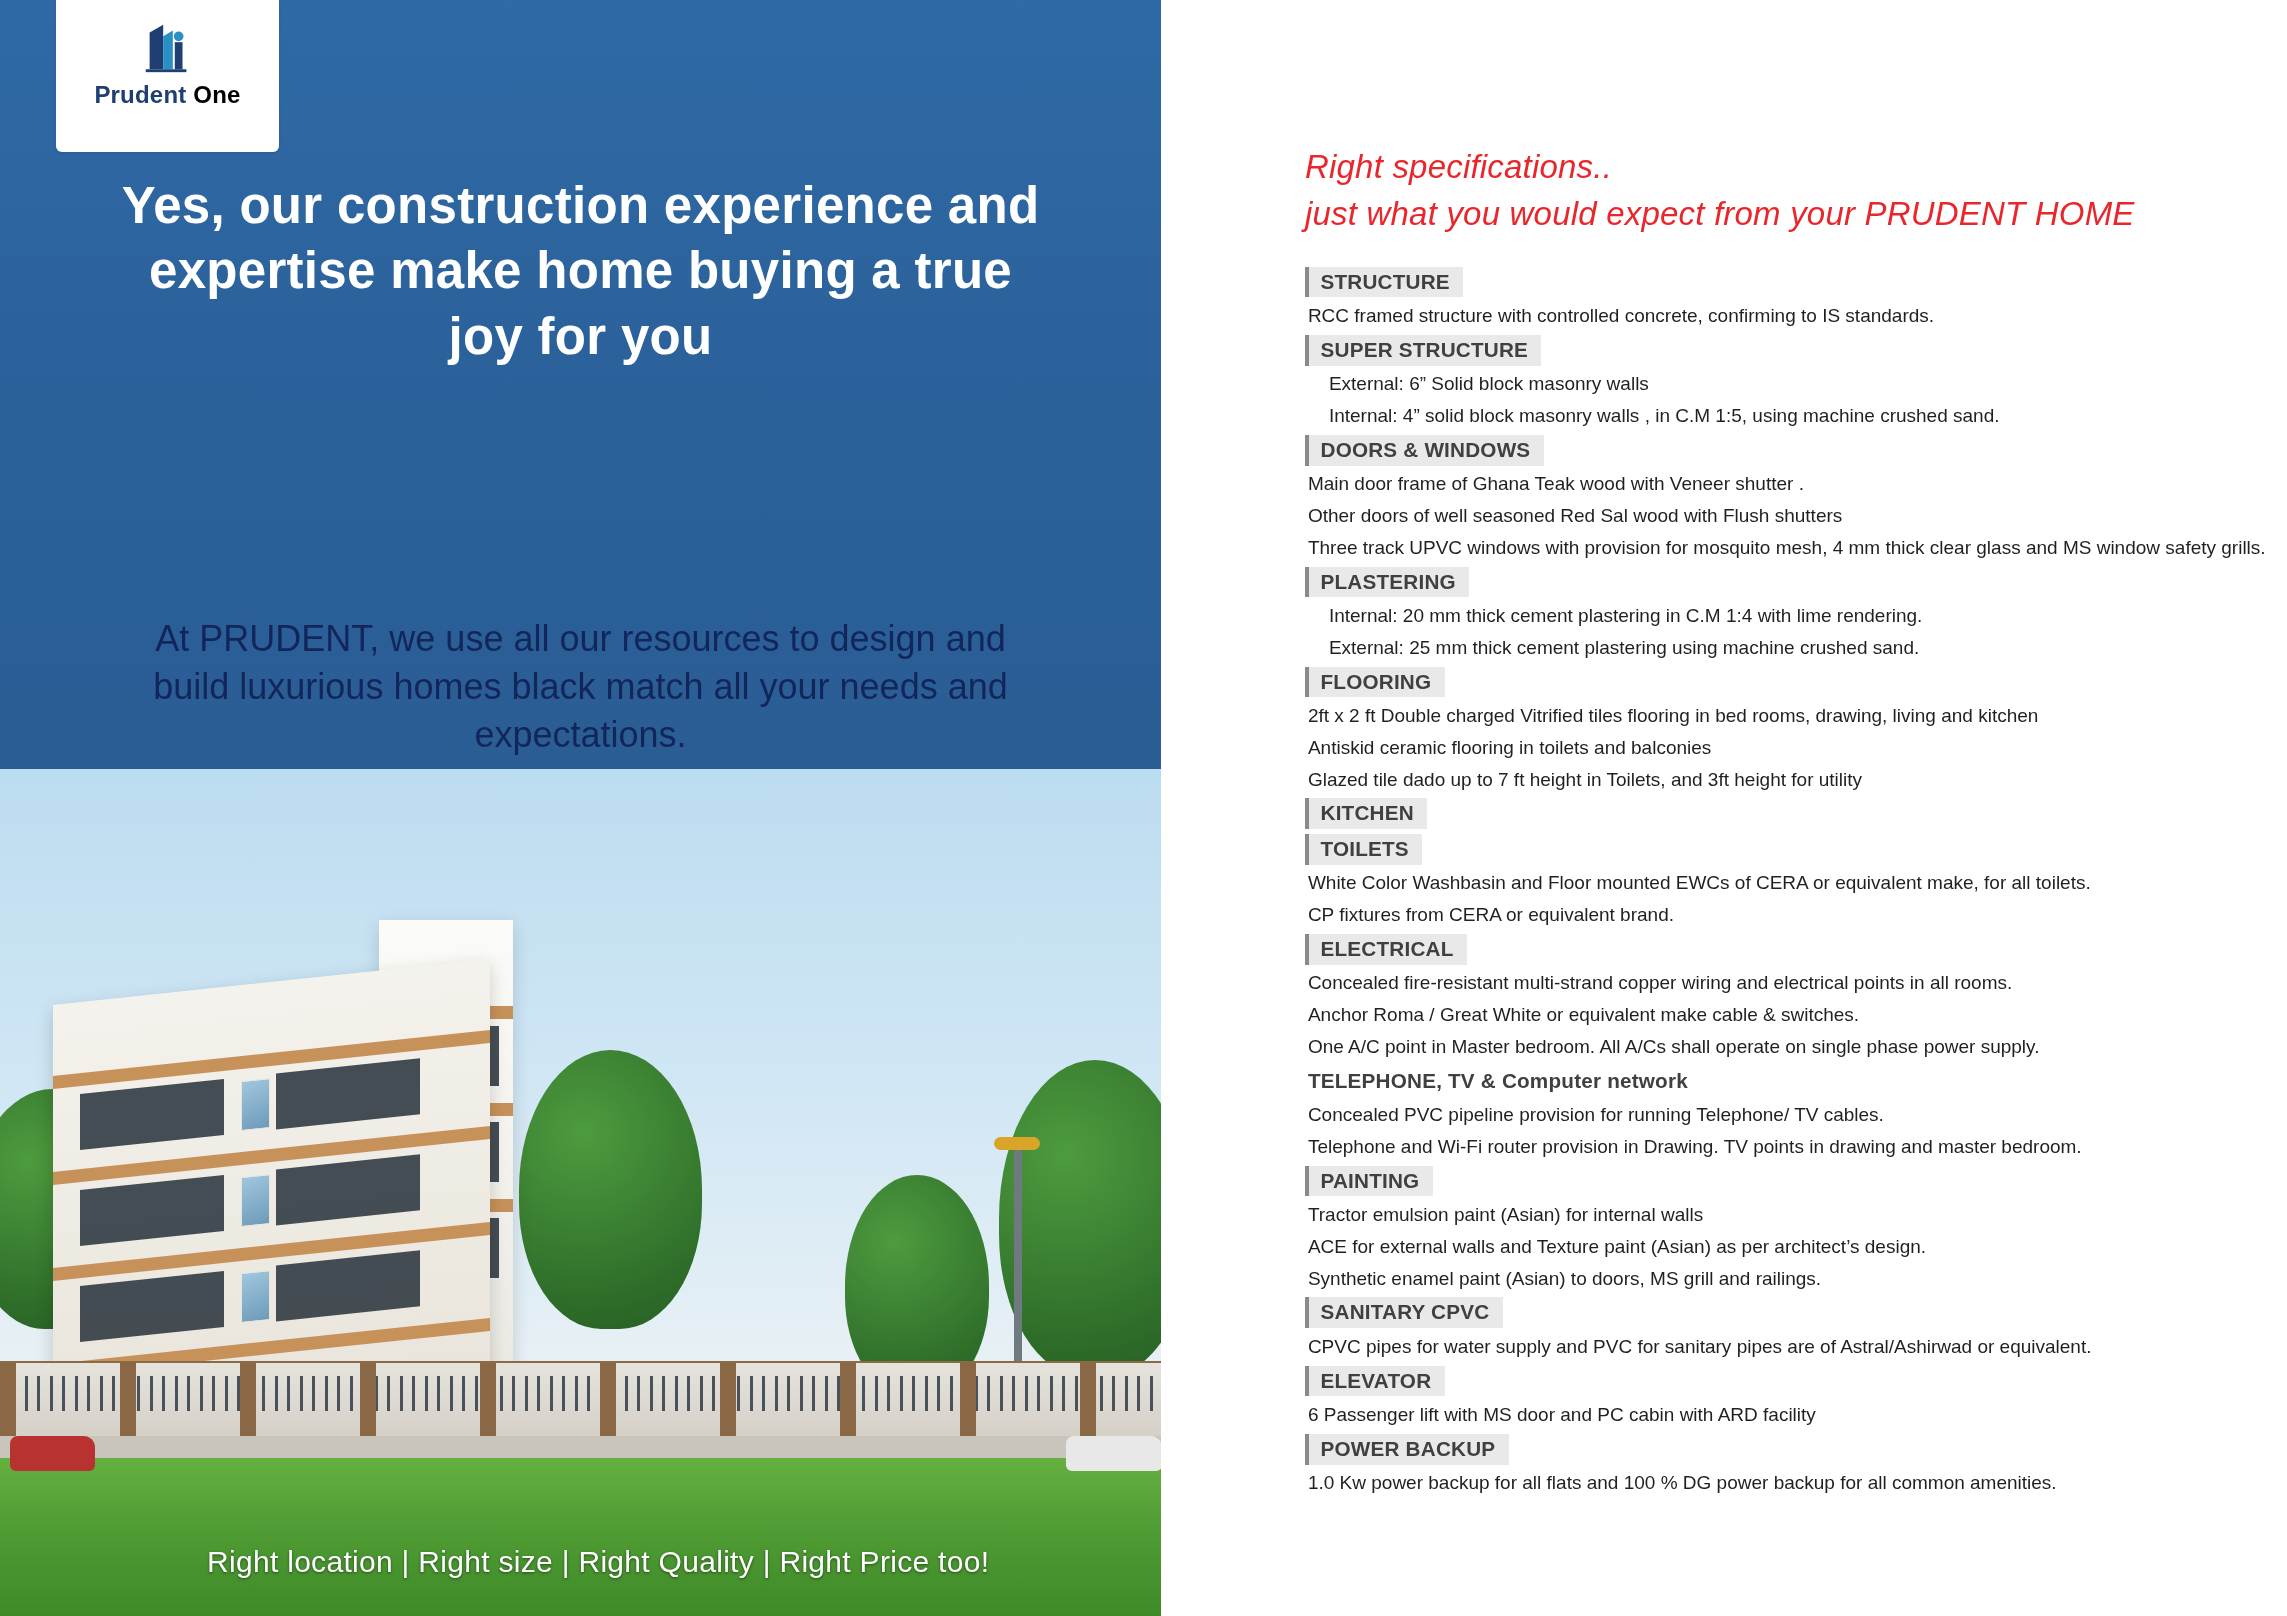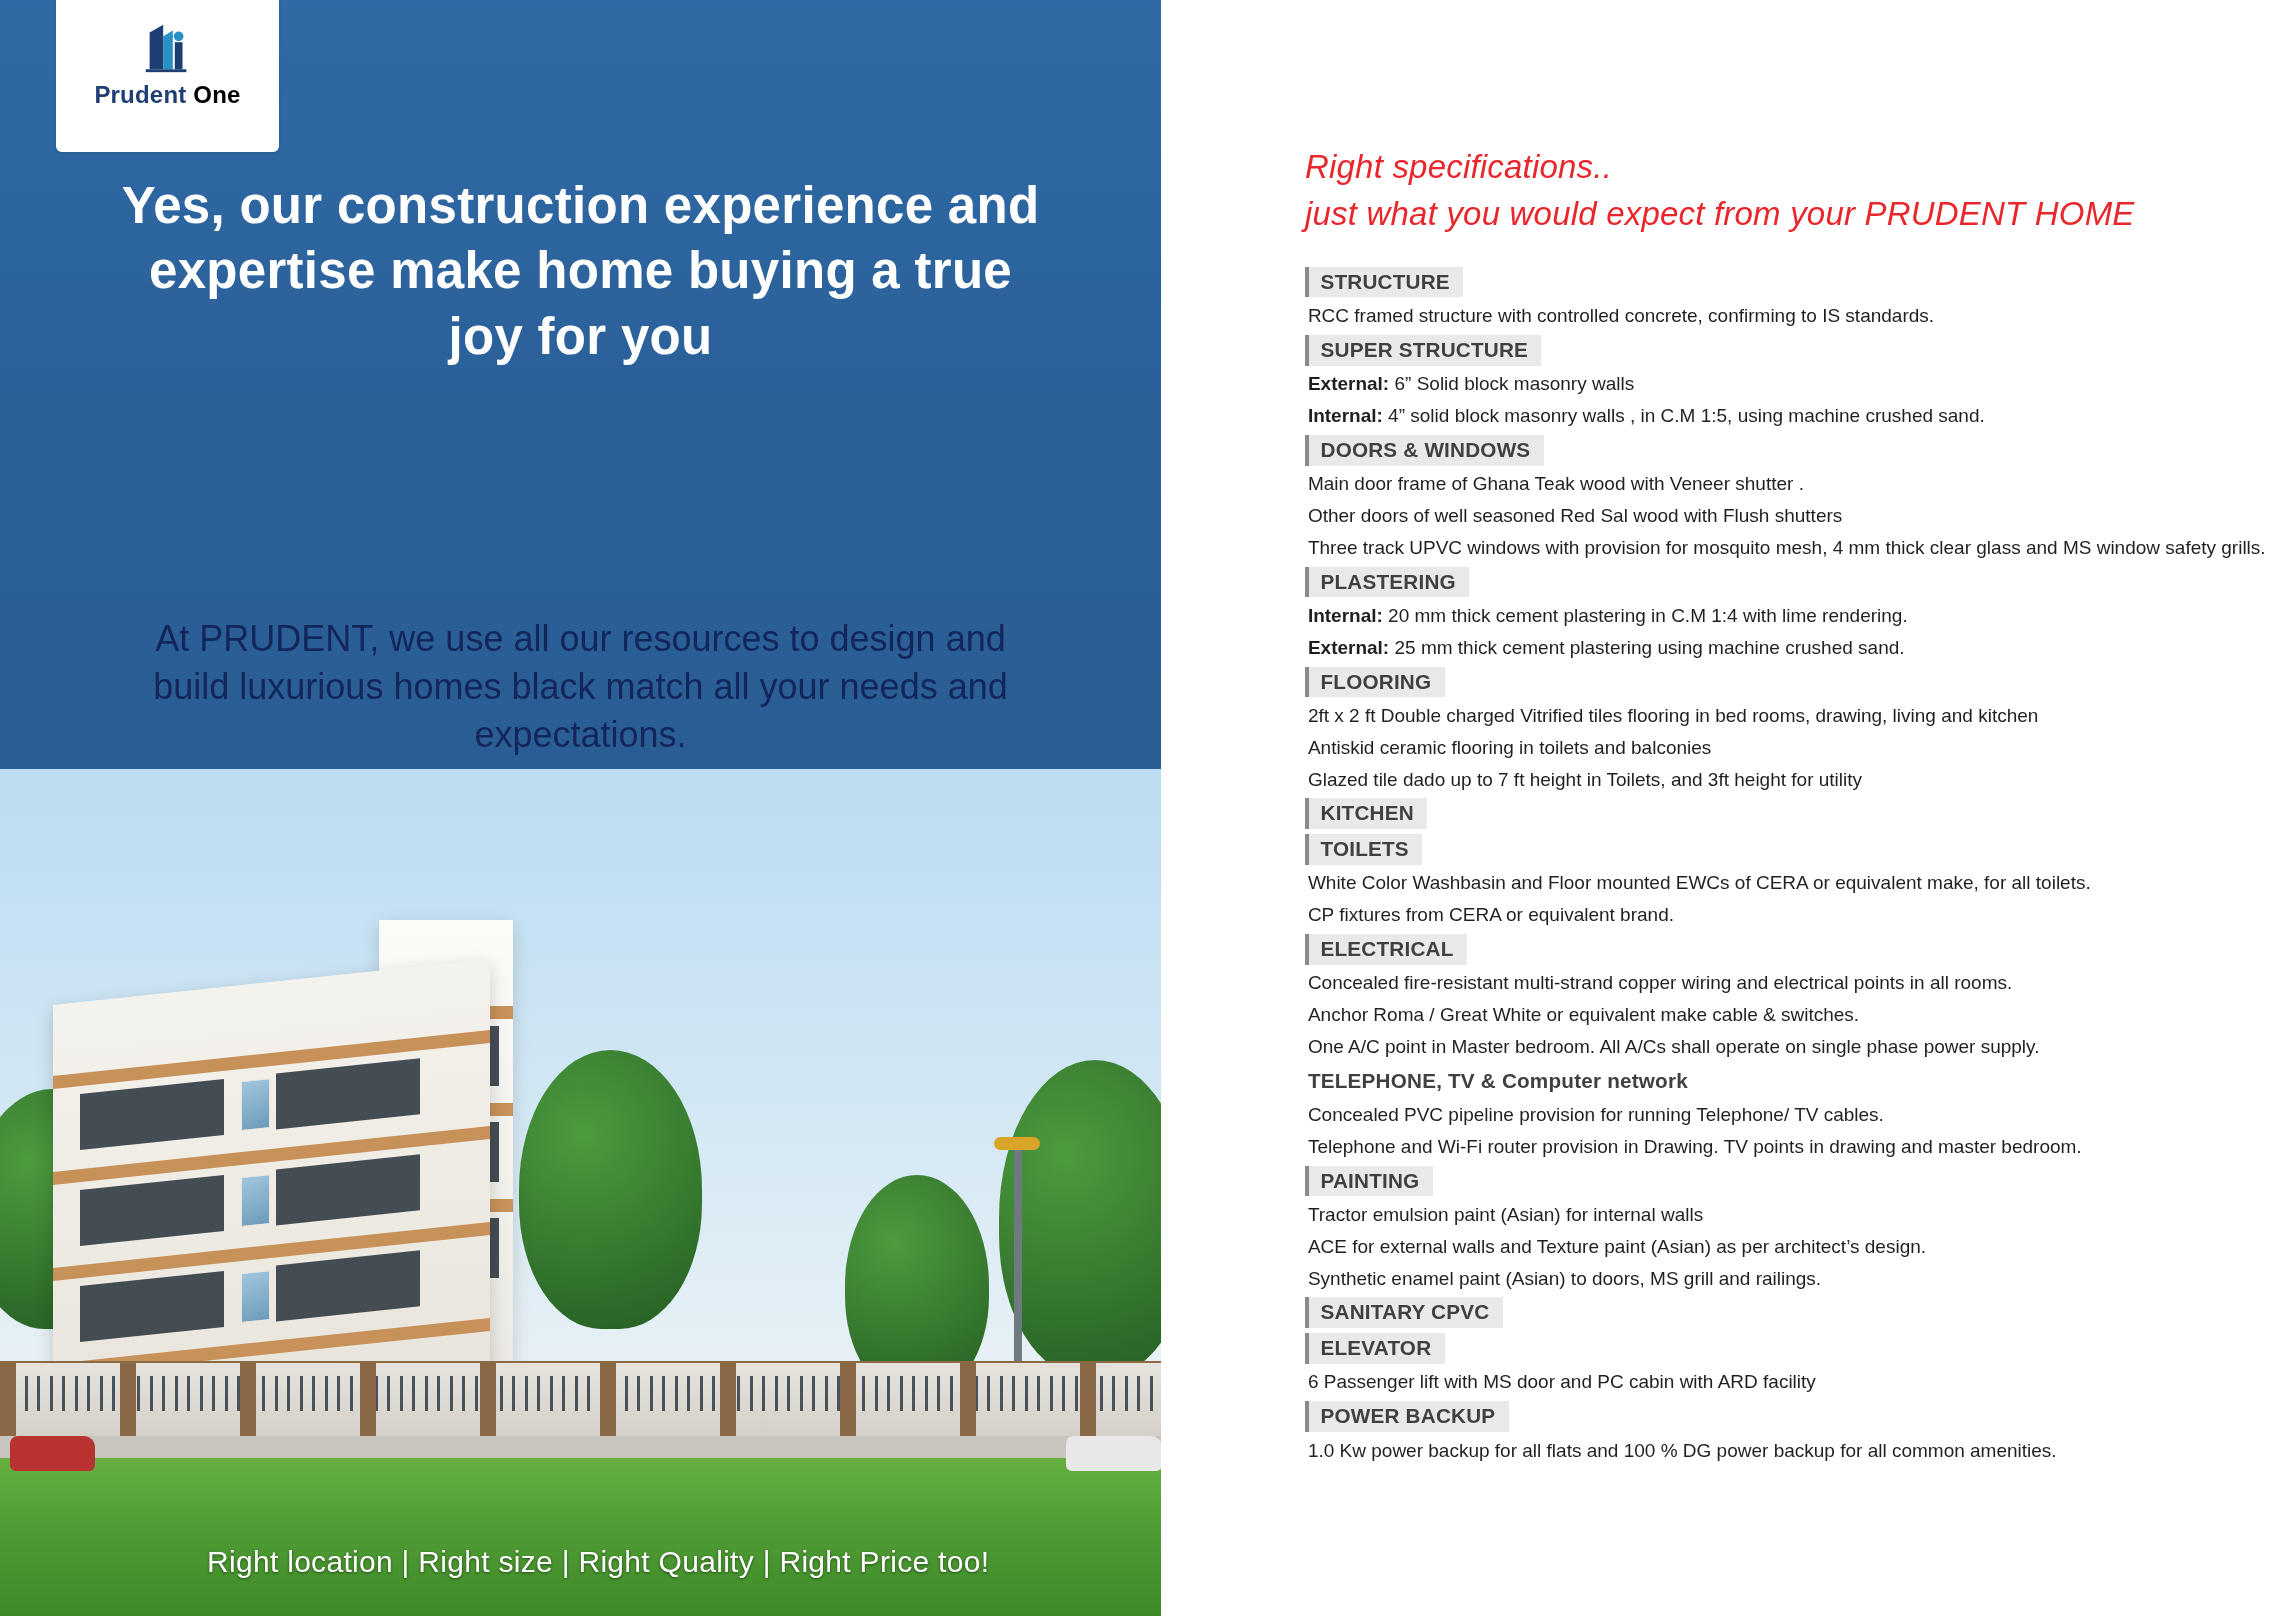--- a/index.html
+++ b/index.html
@@ -278,21 +278,21 @@
     padding-left: 2.9px;
   }
   .sec-line {
     font-size: 19px;
     color: #231f20;
     line-height: 1.42;
     padding-left: 2.9px;
     margin: 2.9px 0 4.8px 0;
     max-width: 970px;
   }
-  .sec-line b { font-weight: bold; }
+  .sec-line b { font-weight: normal; margin-left: 21px; }
 </style>
 </head>
 <body>
 
 <div class="page">
 
   <div class="left-panel">
     <div class="blue-block"></div>
 
     <div class="logo-box">
@@ -379,20 +379,20 @@
         <div class="spec-section"><div class="sec-head">STRUCTURE</div><div class="sec-line"><span>RCC framed structure with controlled concrete, confirming to IS standards.</span></div></div>
         <div class="spec-section"><div class="sec-head">SUPER STRUCTURE</div><div class="sec-line"><b>External:</b><span> 6” Solid block masonry walls</span></div><div class="sec-line"><b>Internal:</b><span> 4” solid block masonry walls ,  in C.M 1:5, using machine crushed sand.</span></div></div>
         <div class="spec-section"><div class="sec-head">DOORS &amp; WINDOWS</div><div class="sec-line"><span>Main door frame of Ghana Teak wood with Veneer shutter .</span></div><div class="sec-line"><span>Other doors of well seasoned Red Sal wood with  Flush shutters</span></div><div class="sec-line"><span>Three track UPVC windows with provision for mosquito mesh, 4 mm thick clear glass and MS window safety grills.</span></div></div>
         <div class="spec-section"><div class="sec-head">PLASTERING</div><div class="sec-line"><b>Internal:</b><span> 20 mm thick cement plastering in C.M 1:4 with lime rendering.</span></div><div class="sec-line"><b>External:</b><span> 25 mm thick cement plastering using machine crushed sand.</span></div></div>
         <div class="spec-section"><div class="sec-head">FLOORING</div><div class="sec-line"><span>2ft x 2 ft Double charged Vitrified tiles flooring in bed rooms, drawing, living and kitchen</span></div><div class="sec-line"><span>Antiskid ceramic flooring in toilets and balconies</span></div><div class="sec-line"><span>Glazed tile dado up to 7 ft height in Toilets, and 3ft height for utility</span></div></div>
         <div class="spec-section"><div class="sec-head">KITCHEN</div></div>
         <div class="spec-section"><div class="sec-head">TOILETS</div><div class="sec-line"><span>White Color Washbasin and Floor mounted EWCs of CERA or equivalent make, for all toilets.</span></div><div class="sec-line"><span>CP fixtures from CERA or equivalent brand.</span></div></div>
         <div class="spec-section"><div class="sec-head">ELECTRICAL</div><div class="sec-line"><span>Concealed fire-resistant multi-strand copper wiring and electrical points in all rooms.</span></div><div class="sec-line"><span>Anchor Roma / Great White or equivalent make cable &amp; switches.</span></div><div class="sec-line"><span>One A/C point in Master bedroom. All A/Cs shall operate on single phase power supply.</span></div></div>
         <div class="spec-section"><div class="sec-head plain">TELEPHONE, TV &amp; Computer network</div><div class="sec-line"><span>Concealed PVC pipeline provision for running Telephone/ TV cables.</span></div><div class="sec-line"><span>Telephone and Wi-Fi router provision in Drawing. TV points in drawing and master bedroom.</span></div></div>
         <div class="spec-section"><div class="sec-head">PAINTING</div><div class="sec-line"><span>Tractor emulsion paint (Asian) for internal walls</span></div><div class="sec-line"><span>ACE for external walls and Texture paint (Asian) as per architect’s design.</span></div><div class="sec-line"><span>Synthetic enamel paint (Asian) to doors, MS grill and railings.</span></div></div>
-        <div class="spec-section"><div class="sec-head">SANITARY CPVC</div></div>
+        <div class="spec-section"><div class="sec-head">SANITARY CPVC</div><div class="sec-line"><span>CPVC pipes for water supply and PVC for sanitary pipes are of Astral/Ashirwad or equivalent.</span></div></div>
         <div class="spec-section"><div class="sec-head">ELEVATOR</div><div class="sec-line"><span>6 Passenger lift with MS door and PC cabin with ARD facility</span></div></div>
         <div class="spec-section"><div class="sec-head">POWER BACKUP</div><div class="sec-line"><span>1.0 Kw power backup for all flats and 100 % DG power backup for all common amenities.</span></div></div>
       </div>
   </div>
 
 </div>
 
 
 </body></html>

